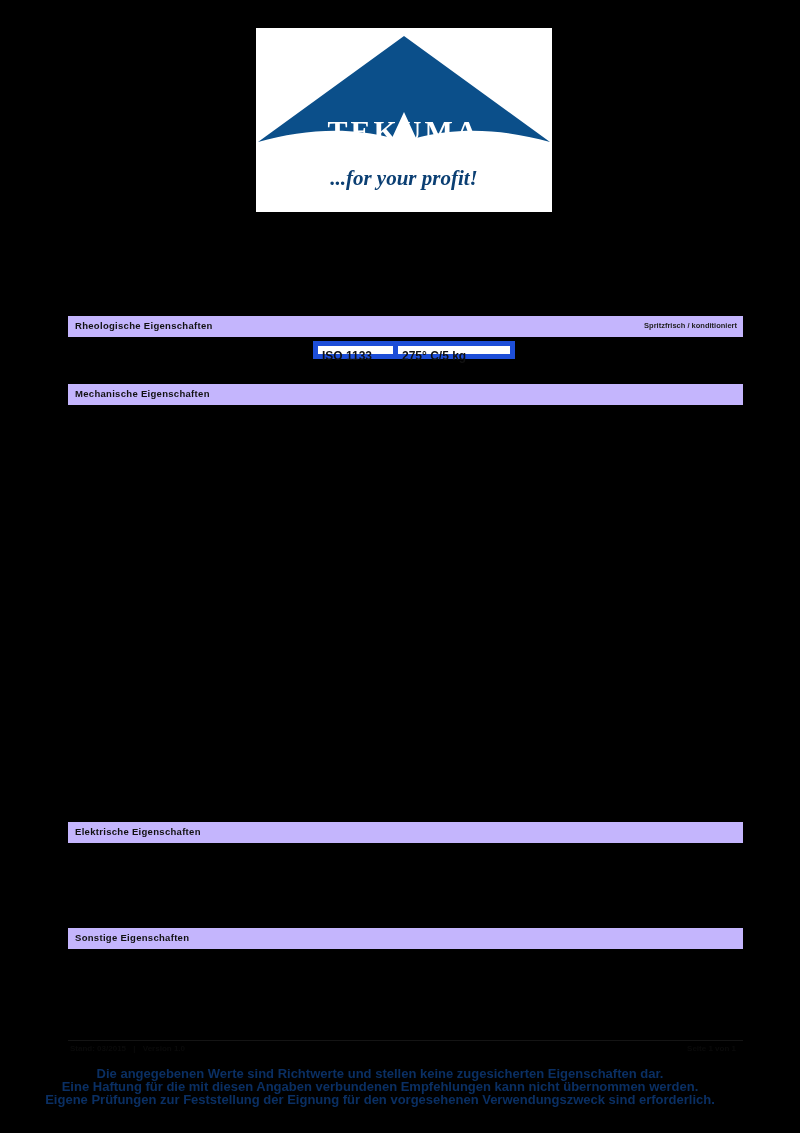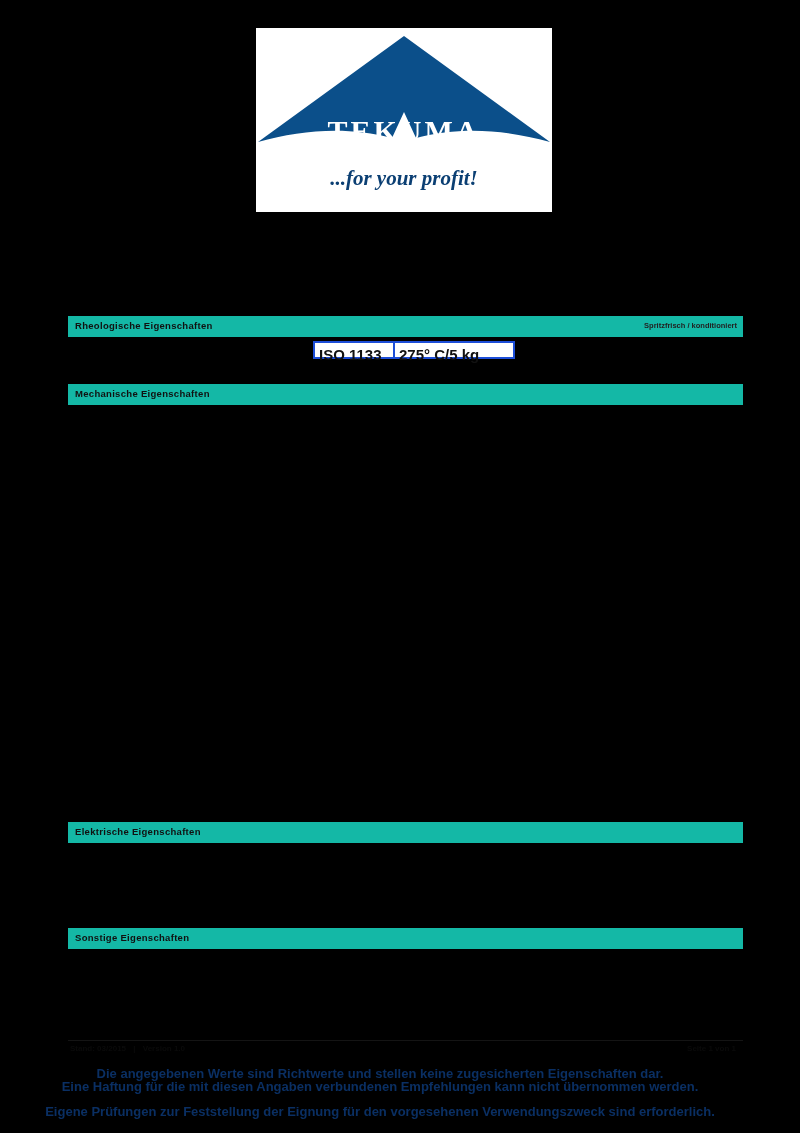--- a/index.html
+++ b/index.html
@@ -59,21 +59,21 @@
     font-weight: bold;
     font-size: 21px;
     color: #0b3f73;
   }
   
   .section-bar {
     position: absolute;
     left: 68px;
     width: 675px;
     height: 21px;
-    background: #14b8a6;
+    background: #c4b5fd;
     box-sizing: border-box;
   }
   .section-bar .title {
     position: absolute;
     left: 7px;
     top: 4px;
     font-size: 9.5px;
     font-weight: bold;
     color: #111111;
     letter-spacing: 0.3px;
@@ -87,23 +87,23 @@
     font-weight: bold;
     color: #222222;
     white-space: nowrap;
   }
   
   .cell {
     position: absolute;
     top: 341px;
     height: 18px;
     background: #ffffff;
-    border: 2px solid #1d4ed8;
+    border: 5px solid #1d4ed8;
     box-sizing: border-box;
-    font-size: 15px;
+    font-size: 12px;
     font-weight: bold;
     color: #111111;
     padding: 3px 0 0 4px;
     white-space: nowrap;
   }
   .cell-standard { left: 313px; width: 101px; }
   .cell-condition { left: 393px; width: 122px; }
   
   .footer-rule {
     position: absolute;
@@ -142,21 +142,21 @@
     width: 736px;
     text-align: center;
     font-size: 13px;
     font-weight: bold;
     color: #0a2f63;
     white-space: nowrap;
     padding-left: 12px;
   }
   .disclaimer.l1 { top: 1066px; }
   .disclaimer.l2 { top: 1079px; }
-  .disclaimer.l3 { top: 1092px; margin-top: 12px; }
+  .disclaimer.l3 { top: 1092px; }
 </style>
 </head>
 <body>
 
 <div class="page">
 
   <div class="logo-box">
     <svg class="logo-mountain" viewBox="0 0 296 116" preserveAspectRatio="none">
       <path d="M148 2 L294 108 C250 96 206 92 160 104 L148 78 L136 104 C90 92 46 96 2 108 Z" fill="#0b4f8a"></path>
     </svg>

